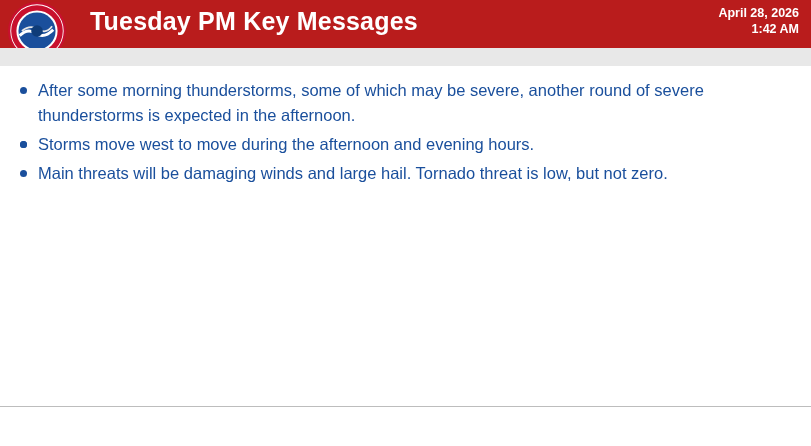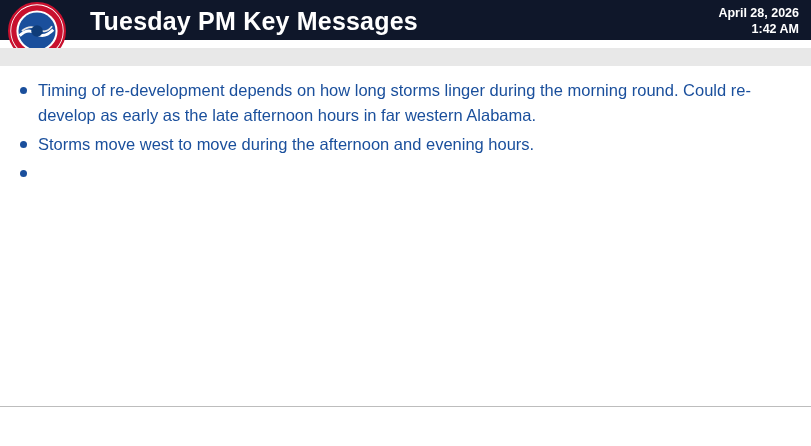--- a/index.html
+++ b/index.html
@@ -17,22 +17,22 @@
     position: relative;
     width: 811px;
     height: 446px;
     background: #ffffff;
     box-sizing: border-box;
   }
   
   .header {
     position: relative;
     width: 811px;
-    height: 40px;
-    background: #0f172a;
+    height: 48px;
+    background: #b91c1c;
     display: flex;
     align-items: center;
     box-sizing: border-box;
   }
   .header-title {
     position: absolute;
     left: 90px;
     top: 7px;
     font-size: 25px;
     font-weight: bold;
@@ -140,28 +140,32 @@
       <div>1:42 AM</div>
     </div>
   </div>
 
   <div class="subband"></div>
 
   <div class="body">
     <ul class="messages">
       <li>
         <span class="bullet"></span>
-        <span>Timing of re-development depends on how long storms linger during the morning round. Could re-develop as early as the late afternoon hours in far western Alabama.</span>
+        <span>After some morning thunderstorms, some of which may be severe, another round of severe thunderstorms is expected in the afternoon.</span>
+      </li>
+      <li>
+        <span class="bullet"></span>
       </li>
       <li>
         <span class="bullet"></span>
         <span>Storms move west to move during the afternoon and evening hours.</span>
       </li>
       <li>
         <span class="bullet"></span>
+        <span>Main threats will be damaging winds and large hail. Tornado threat is low, but not zero.</span>
       </li>
     </ul>
   </div>
 
   <div class="footer-rule"></div>
   <div class="footer"></div>
 
 </div>
 
 </body></html>

